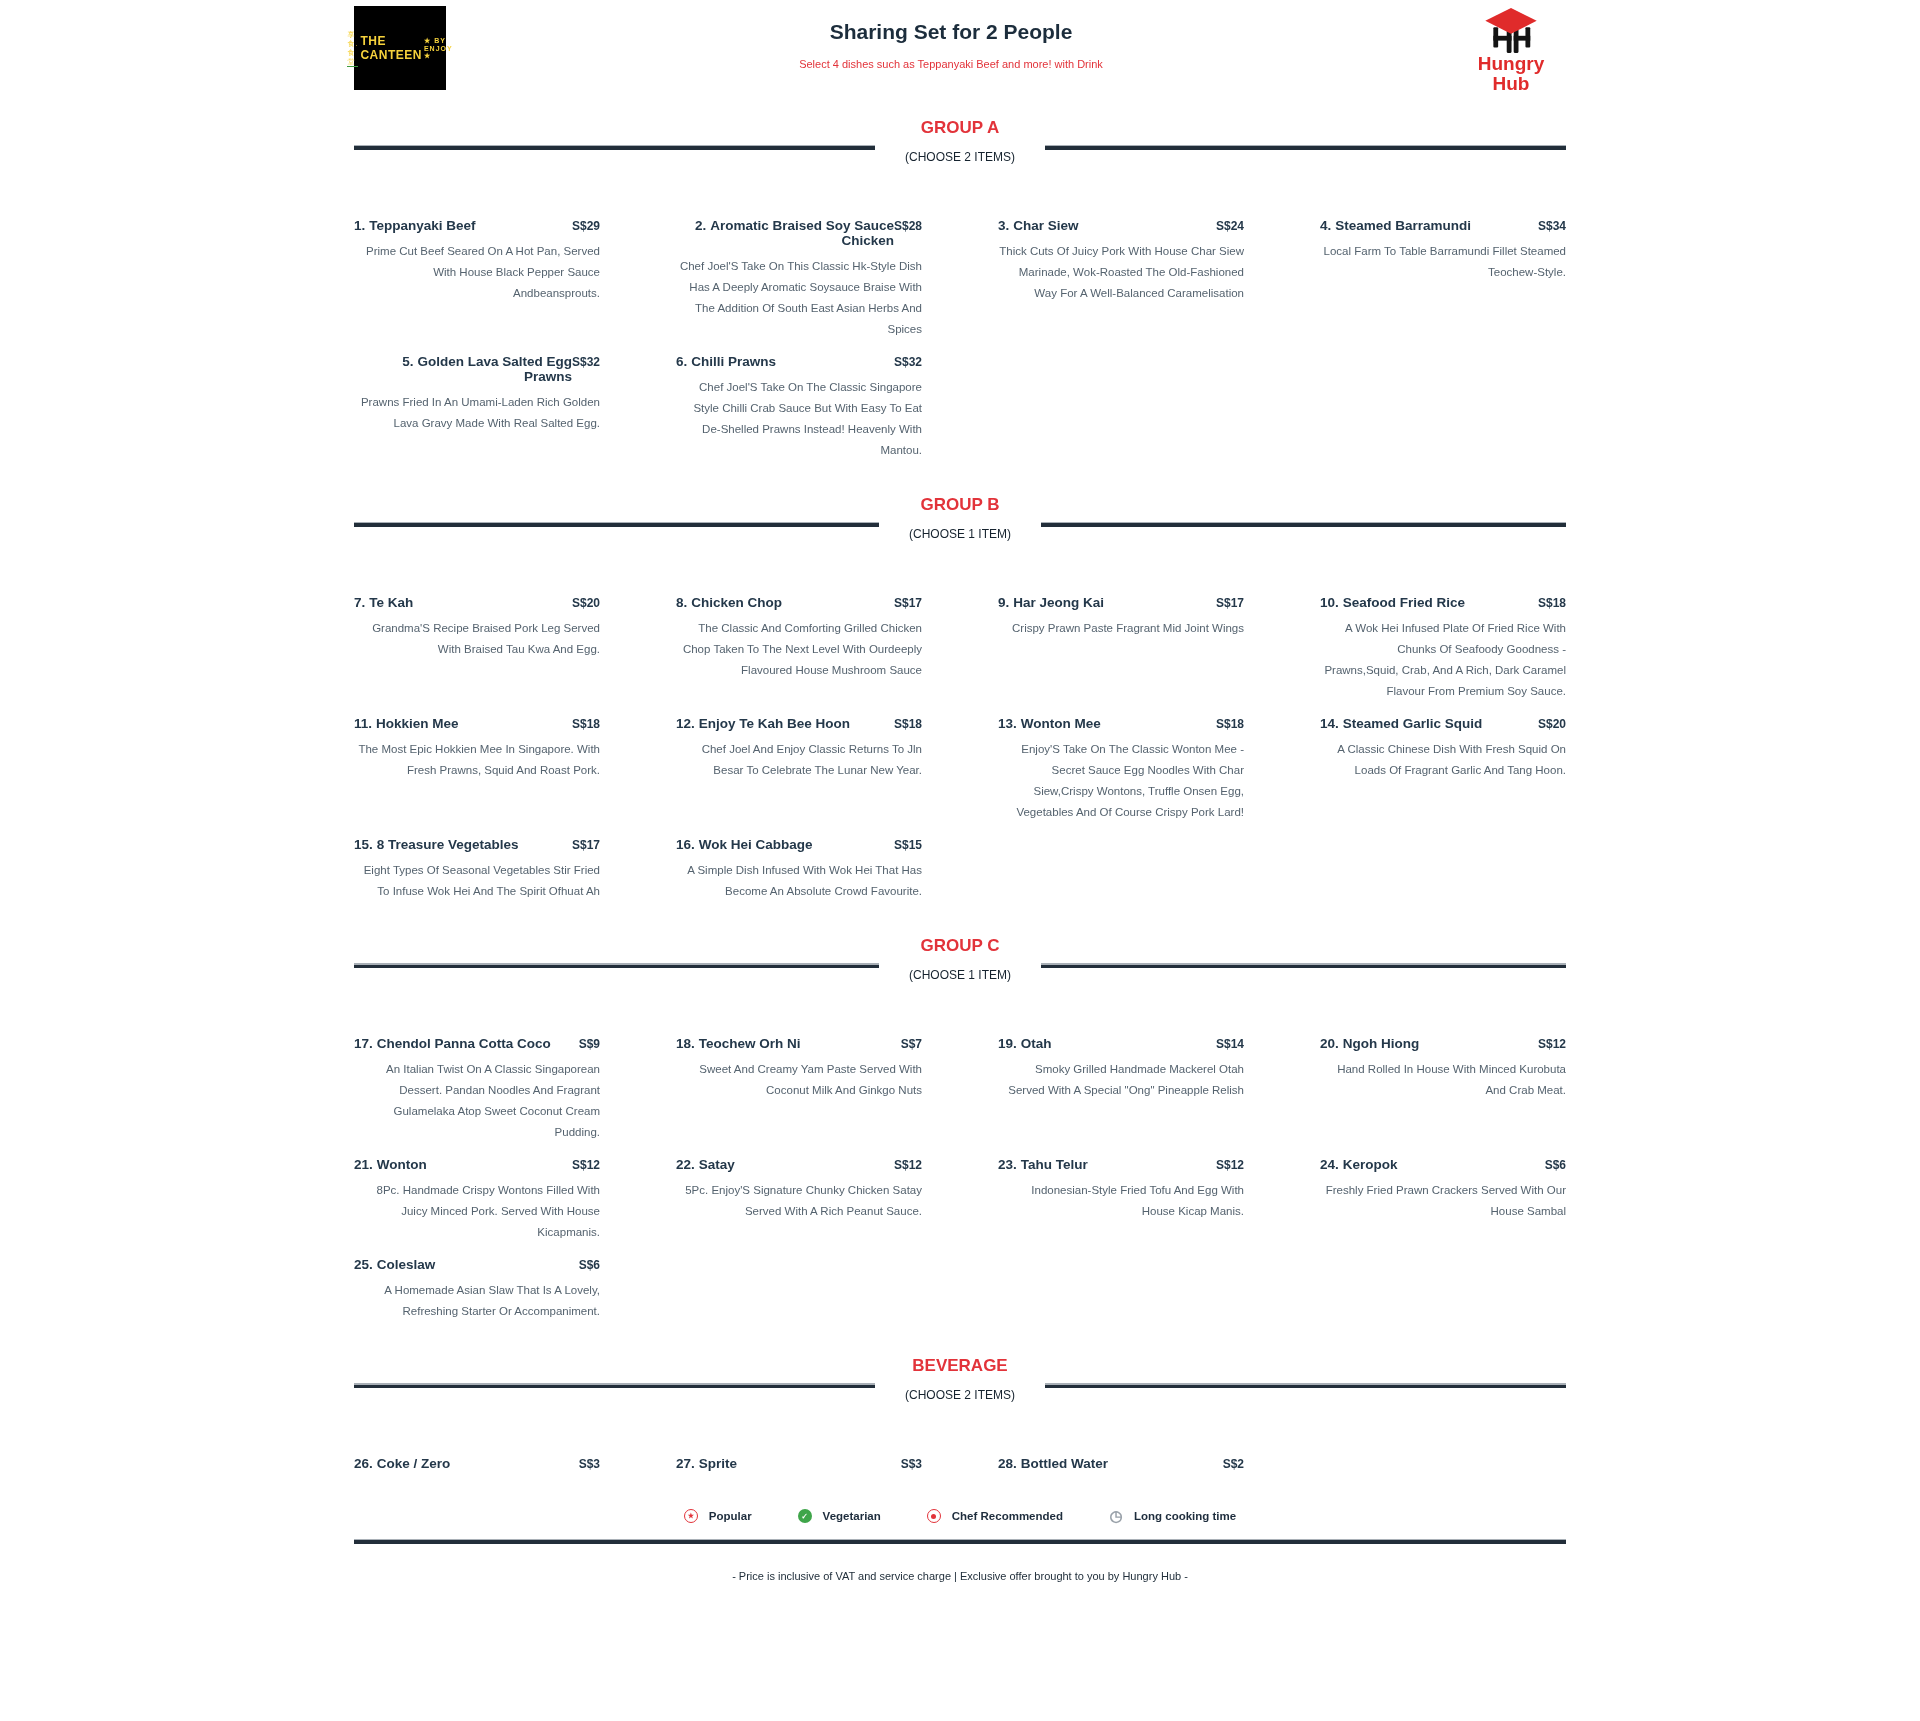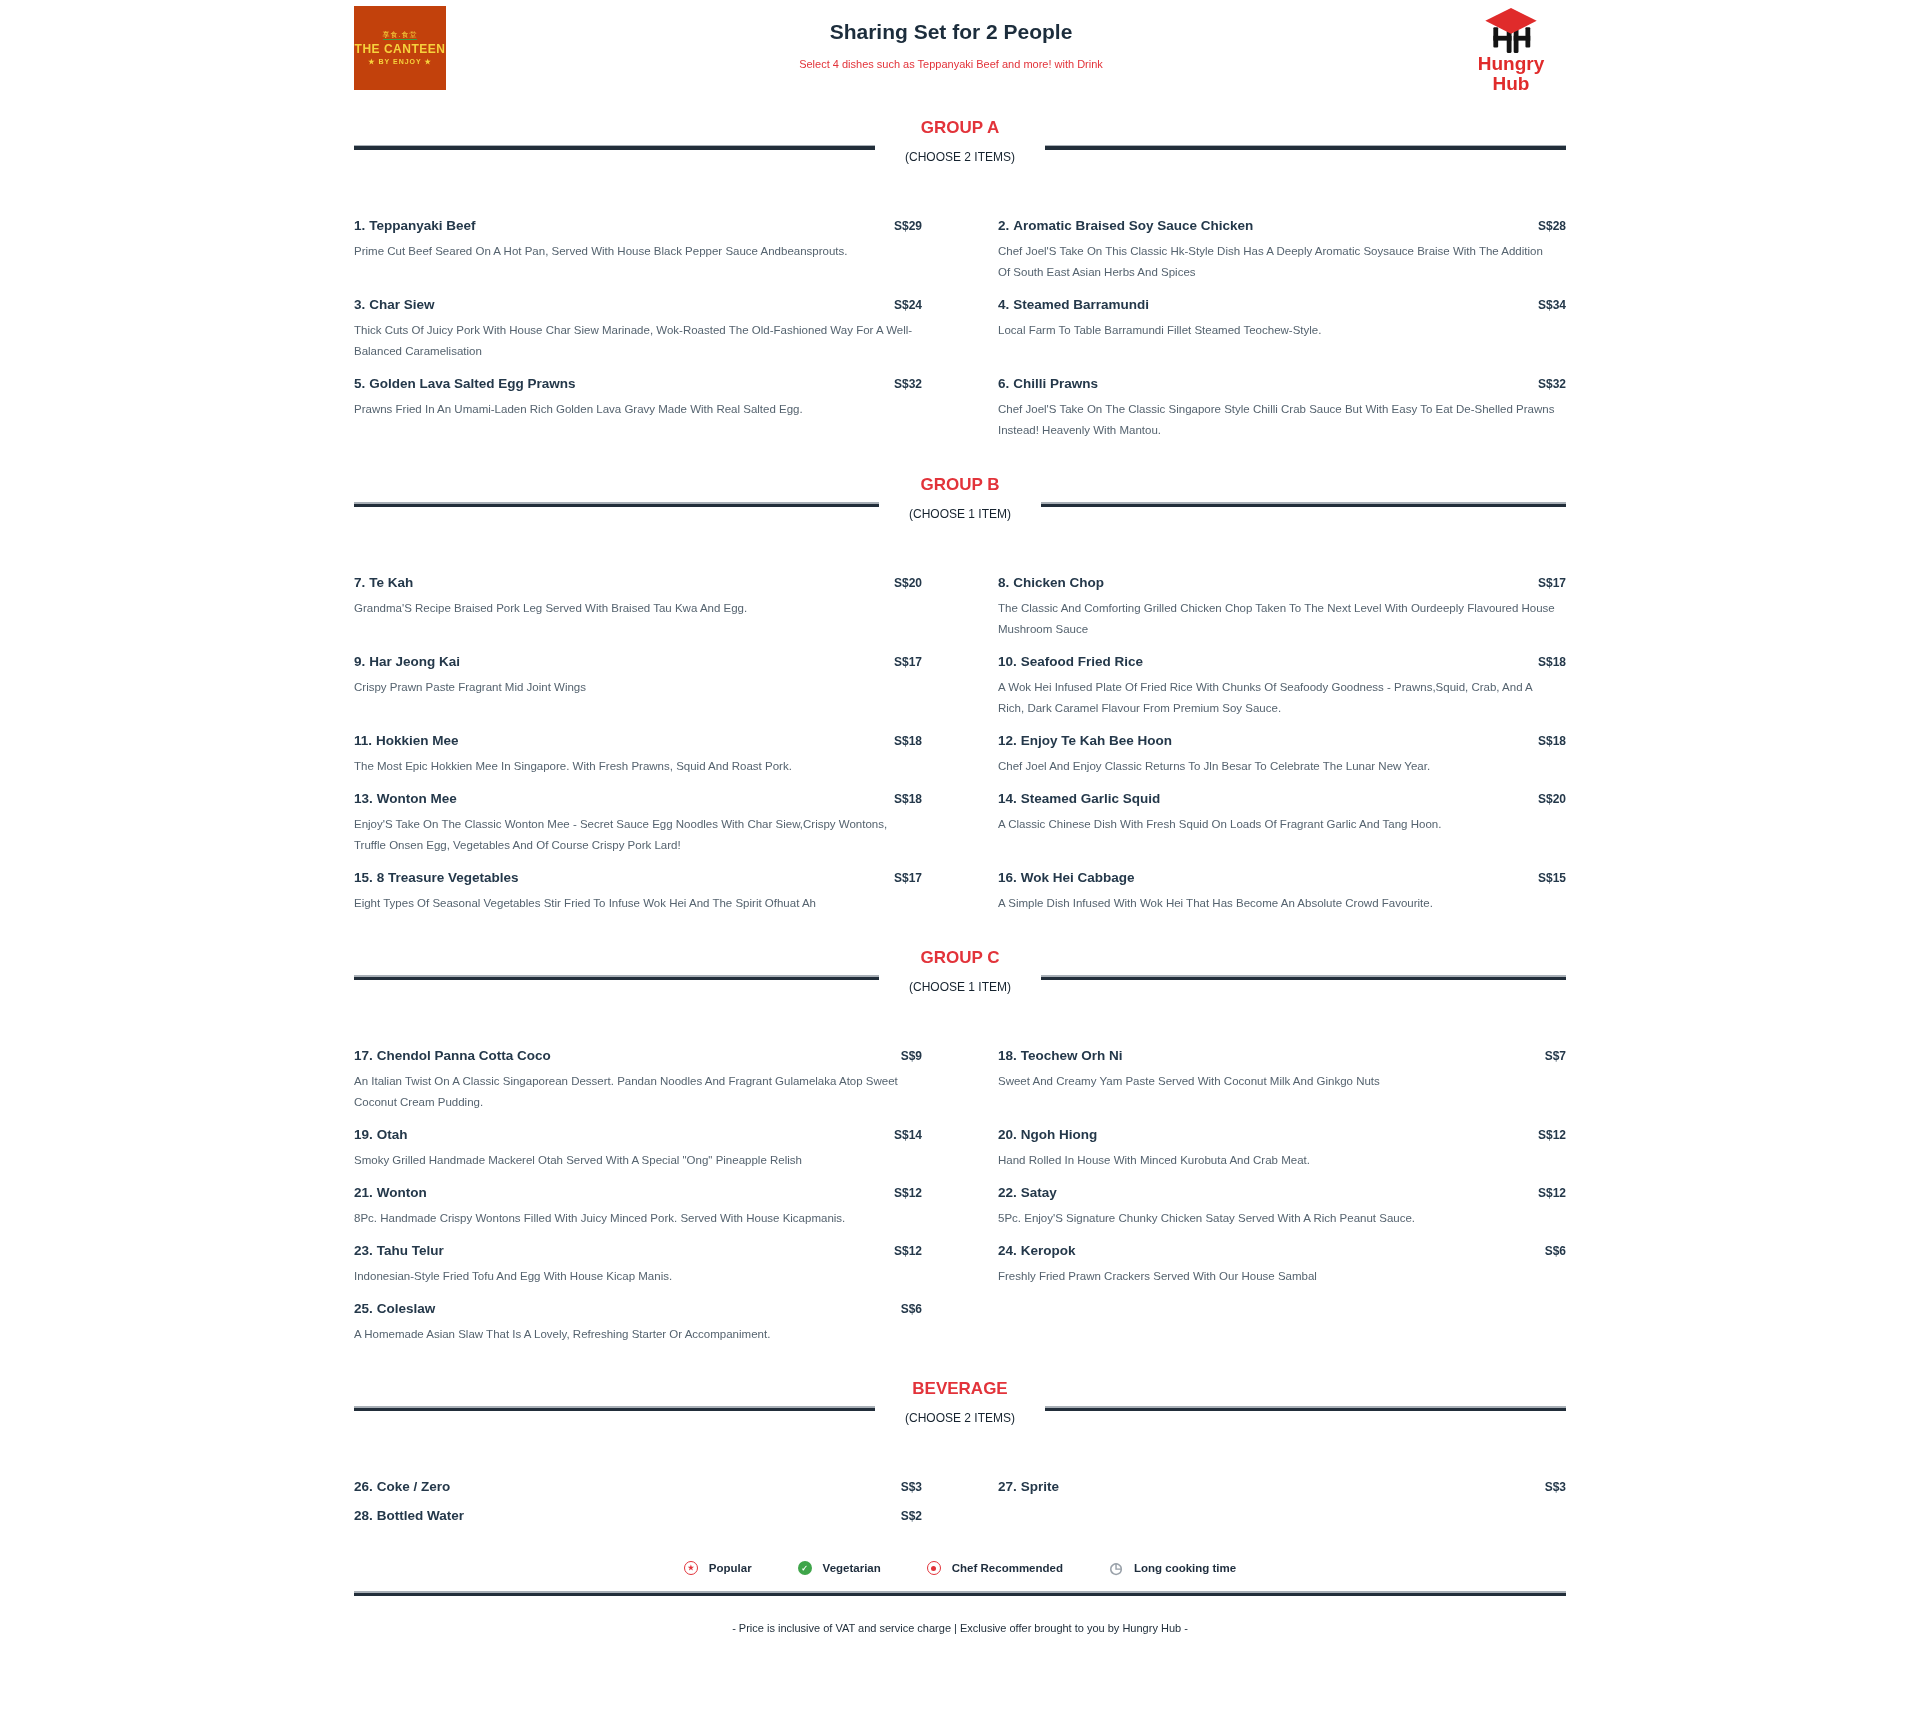--- a/index.html
+++ b/index.html
@@ -8,22 +8,22 @@
     width: 1920px;
     min-height: 1721px;
     font-family: "Liberation Sans", sans-serif;
     color: #24384a;
   }
   .content { width: 1212px; margin: 0 auto; padding-top: 6px; }
 
   
   .page-header { display: flex; justify-content: space-between; align-items: flex-start; height: 92px; }
   .canteen-logo {
-    width: 92px; height: 84px; background: #c2410c;
-    display: flex; flex-direction: column; align-items: center; justify-content: center;
+    width: 92px; height: 84px; background: #000000;
+    display: flex; align-items: center; justify-content: center;
     gap: 2px; flex: 0 0 auto;
   }
   .canteen-cn { font-size: 7px; color: #f6d23c; letter-spacing: 1px; border-bottom: 1px solid #3f9b3f; line-height: 9px; }
   .canteen-name { font-size: 12px; font-weight: bold; color: #f6d23c; letter-spacing: 0.5px; }
   .canteen-sub { font-size: 7px; font-weight: bold; color: #f6d23c; letter-spacing: 1px; }
   .header-center { text-align: center; padding-top: 14px; }
   .page-title { font-size: 21px; font-weight: bold; color: #1c2d3c; }
   .page-subtitle { font-size: 11px; color: #e2333a; margin-top: 14px; }
   .hh-logo { width: 110px; text-align: center; flex: 0 0 auto; padding-top: 2px; }
   .hh-logo svg { display: block; margin: 0 auto; }
@@ -33,21 +33,21 @@
   .section-header { position: relative; text-align: center; height: 54px; margin: 18px 0 48px; }
   .section-line {
     position: absolute; top: 29px; left: 0; right: 0; height: 5px;
     background: linear-gradient(to bottom, #a9b0b7 0%, #a9b0b7 30%, #222e3a 30%, #222e3a 100%);
   }
   .section-label { position: relative; display: inline-block; background: #ffffff; padding: 0 30px; }
   .section-title { font-size: 17px; font-weight: bold; color: #e2333a; line-height: 24px; padding-bottom: 9px; }
   .section-choose { font-size: 12px; color: #16232f; padding-top: 1px; }
 
   
-  .section-items { display: grid; grid-template-columns: 1fr 1fr; column-gap: 76px; align-items: start; }
+  .section-items { display: grid; grid-template-columns: 1fr 1fr 1fr 1fr; column-gap: 76px; align-items: start; text-align: right; }
   .section:nth-of-type(4) .section-items { margin-top: 20px; }
   .item { margin-bottom: 14px; }
   .item-head { display: flex; justify-content: space-between; align-items: baseline; }
   .item-title { font-size: 13.5px; font-weight: bold; color: #24384a; }
   .item-num { margin-right: 4px; }
   .item-price { font-size: 12px; font-weight: bold; color: #24384a; white-space: nowrap; }
   .item-desc { margin-top: 8px; font-size: 11.5px; color: #55636f; line-height: 21px; max-width: 560px; }
 
   
   .legend { display: flex; justify-content: center; align-items: center; gap: 46px; margin: 24px 0 16px; }

